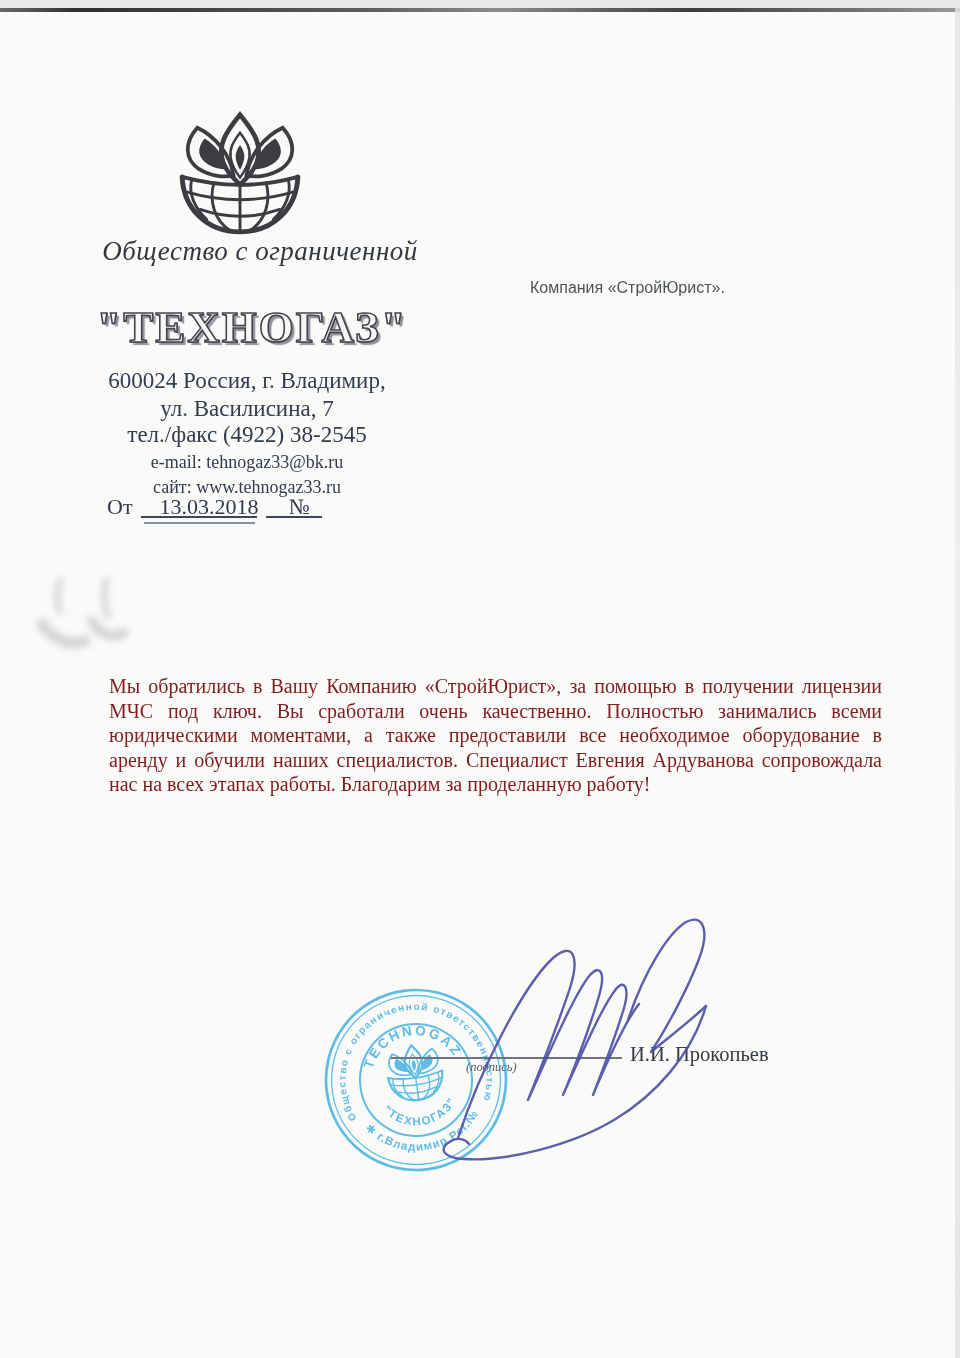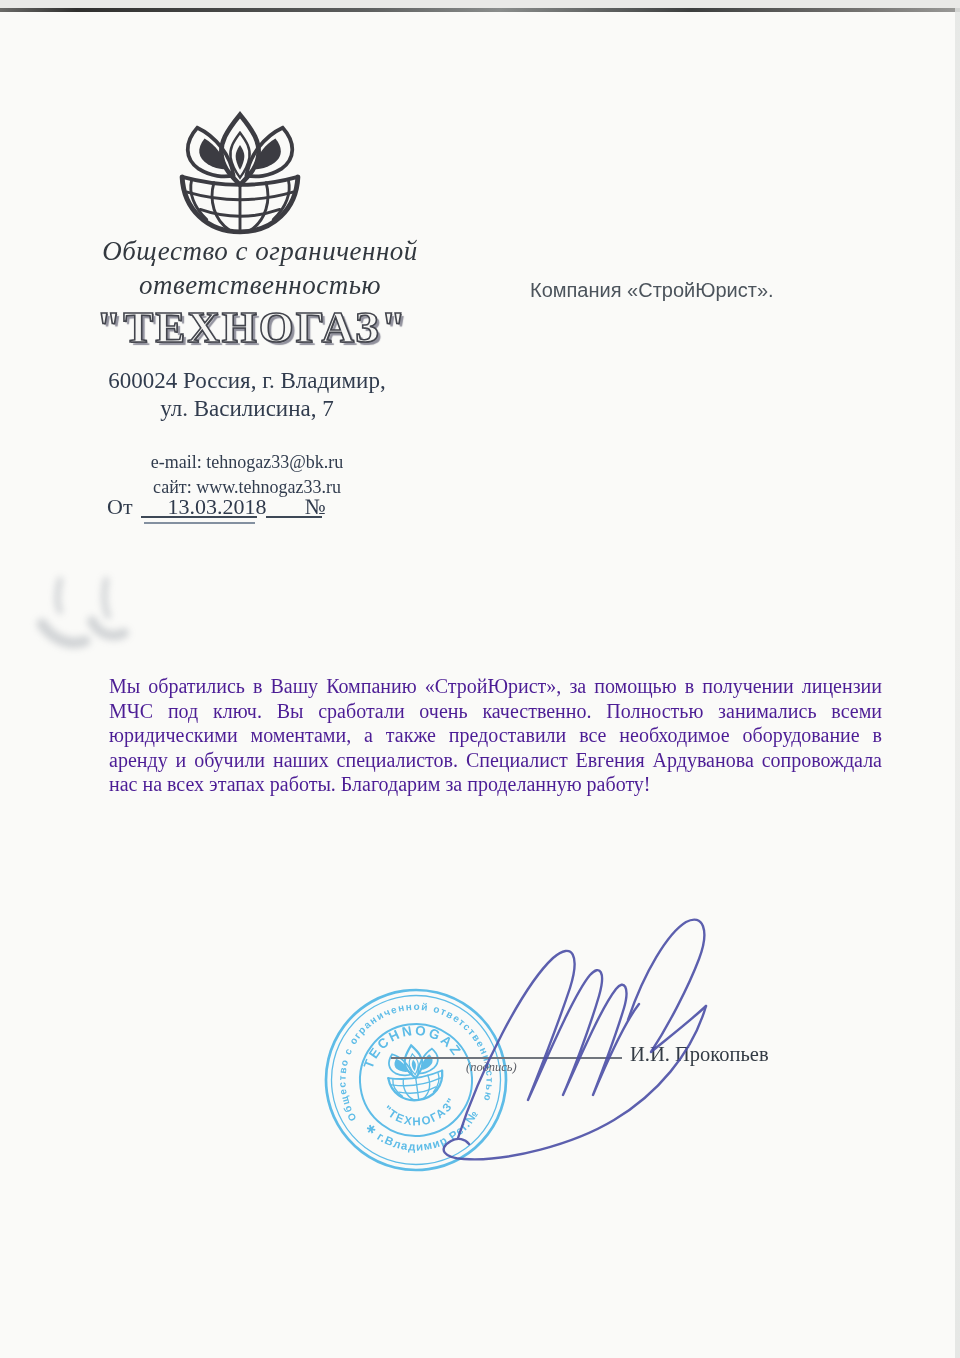--- a/index.html
+++ b/index.html
@@ -17,32 +17,32 @@
   .org-line{left:70px;width:380px;text-align:center;font-style:italic;
     font-size:27px;color:#32383f;letter-spacing:.5px;}
   .company-name{
     left:72px;width:360px;text-align:center;
     font-size:45px;font-weight:bold;letter-spacing:2px;
     color:#f6f6f4;-webkit-text-stroke:1.6px #43454d;
     text-shadow:3px 3px 1px #90909c, 1px 1px 0 #5a5a62;
   }
   .addr{left:82px;width:330px;text-align:center;color:#313c4e;}
   .fs23{font-size:23px;} .fs21{font-size:18px;}
-  .date-row{left:107px;top:486px;font-size:22px;color:#2f3a4c;display:flex;gap:16px;}
+  .date-row{left:107px;top:486px;font-size:22px;color:#2f3a4c;display:flex;gap:8px;}
   .uline{background:#3d4856;height:2px;}
   .uline2{background:#8390a0;height:1.5px;}
   .body-par{
     left:109px;top:666px;width:773px;
-    font-size:20px;line-height:24.6px;text-align:justify;color:#4c1d95;
+    font-size:20px;line-height:24.6px;text-align:justify;color:#7f1d1d;
   }
   .sig-title{left:110px;top:1035px;font-size:20.5px;color:#333b44;}
   .sig-name{left:630px;top:1035px;font-size:20.5px;color:#333b44;}
   .sig-caption{left:466px;top:1052px;font-size:12.5px;font-style:italic;color:#5c5e66;}
   .sig-line{left:391px;top:1049px;width:231px;height:1.6px;background:#70757d;}
-  .recipient{left:530px;top:271px;font-size:20px;color:#4c545c;}
+  .recipient{left:530px;top:271px;font-size:16px;color:#4c545c;}
   svg text{font-family:"Liberation Sans","DejaVu Sans",sans-serif;}
 </style>
 </head>
 <body>
 
 <svg width="0" height="0" style="position:absolute" aria-hidden="true">
   <defs>
     <g id="flame-globe" stroke="currentColor" fill="none" stroke-linecap="round">
       <path d="M10,46 Q50,57 90,46" stroke-width="2.6"></path>
       <path d="M10,46 C11,68 27,84 50,84 C73,84 89,68 90,46" stroke-width="3.4"></path>
@@ -67,28 +67,28 @@
 <div class="page serif">
 
   <div class="abs scan-edge-top"></div>
   <div class="abs scan-edge-right"></div>
 
   <svg class="abs" style="left:172px;top:100px;color:#3c3c42" width="136" height="132" viewBox="3 0 94 88">
     <use href="#flame-globe" xlink:href="#flame-globe"></use>
   </svg>
 
   <div class="abs org-line serif" style="top:228px">Общество с ограниченной</div>
-  <div class="abs org-line serif" style="top:262px">ответственностью</div>
 
   <div class="abs company-name serif" style="top:293px">"ТЕХНОГАЗ"</div>
 
   <div class="abs recipient sans">Компания «СтройЮрист».</div>
 
   <div class="abs addr fs23" style="top:360px">600024 Россия, г. Владимир,</div>
   <div class="abs addr fs23" style="top:388px">ул. Василисина, 7</div>
+  <div class="abs addr fs23" style="top:414px">тел./факс (4922) 38-2545</div>
   <div class="abs addr fs21" style="top:444px">e-mail: tehnogaz33@bk.ru</div>
   <div class="abs addr fs21" style="top:469px">сайт: www.tehnogaz33.ru</div>
 
   <div class="abs date-row serif">
     <span>От</span>
     <span style="margin-left:19px">13.03.2018</span>
     <span style="margin-left:22px">№</span>
   </div>
   <div class="abs uline" style="left:141px;top:508px;width:116px"></div>
   <div class="abs uline2" style="left:144px;top:514px;width:111px"></div>

